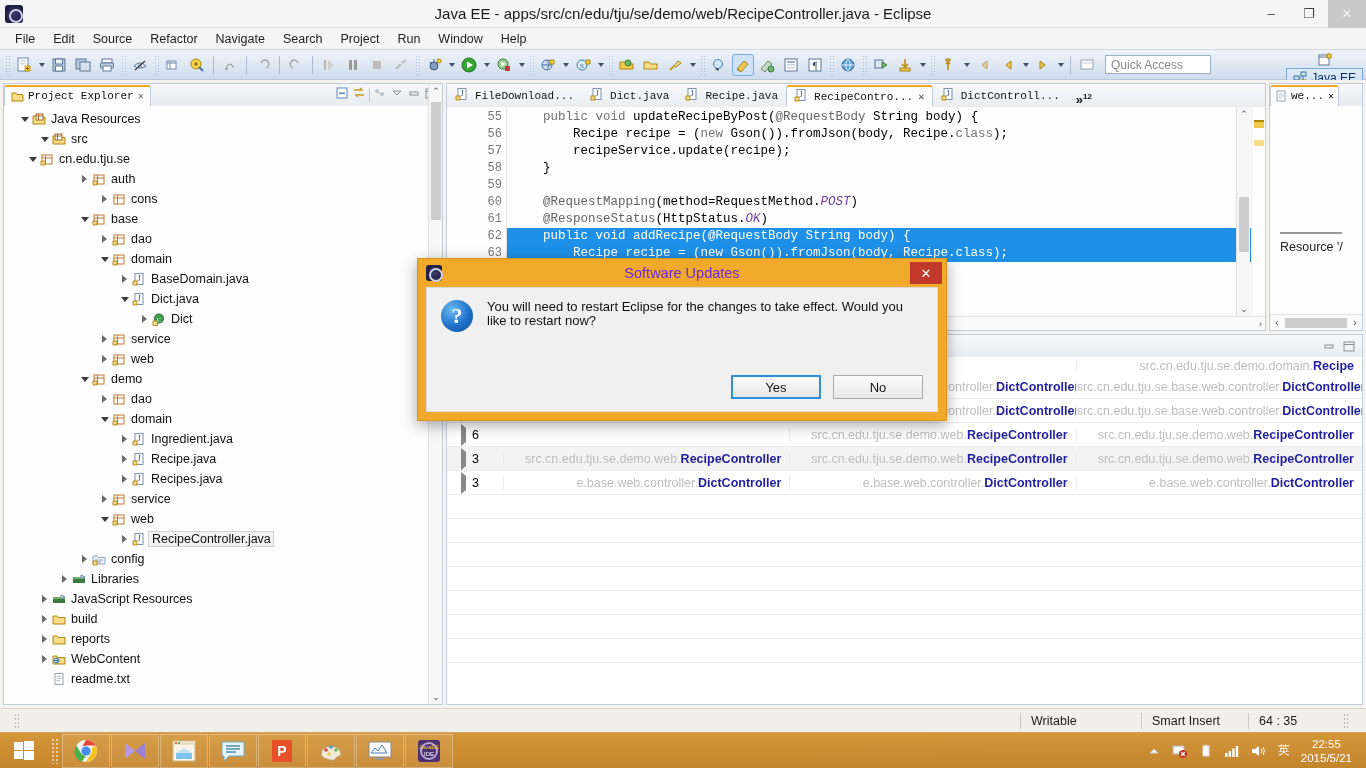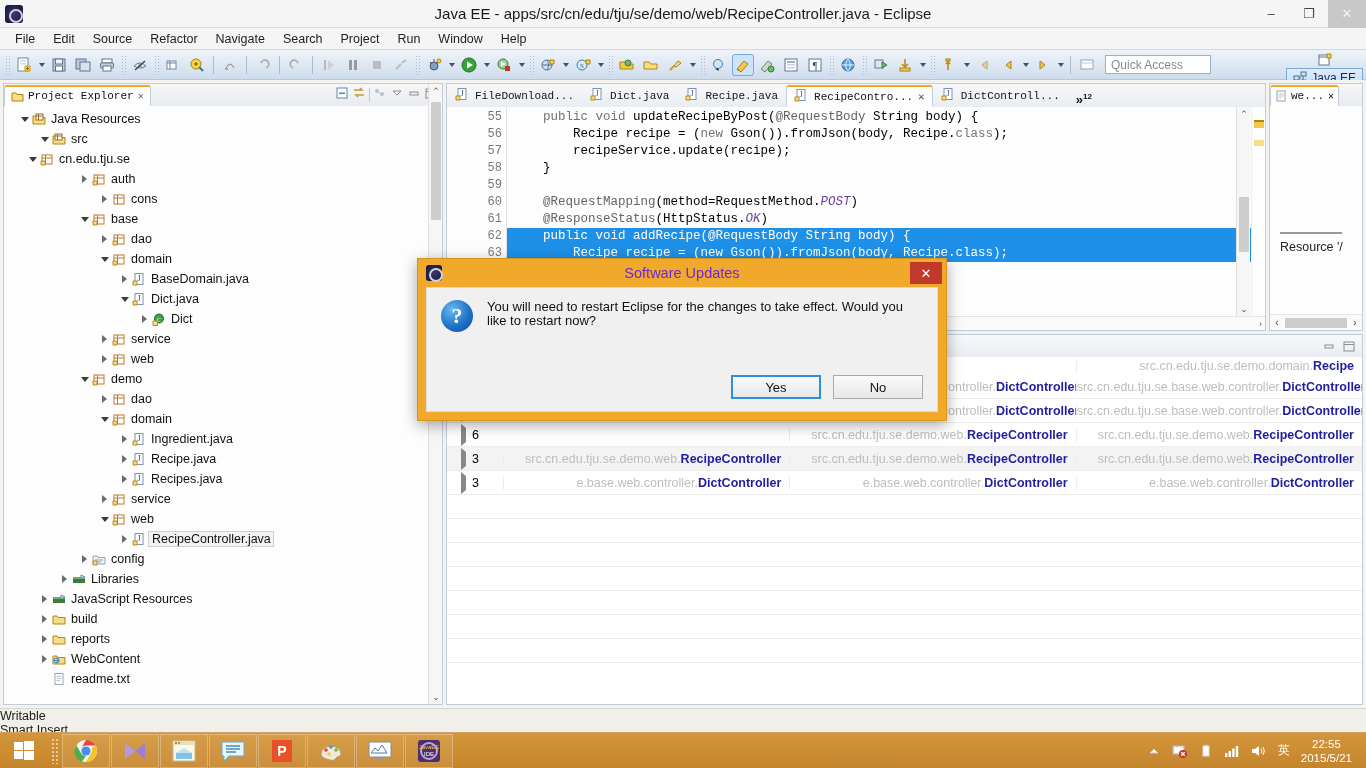--- a/index.html
+++ b/index.html
@@ -195,22 +195,22 @@
   .cpd-row { height: 24px; display:flex; align-items:center; border-bottom: 1px solid #ededed; font-size: 12.5px; }
   .cpd-row.sel { background: #f3f3f3; }
   .cpd-col-a { width: 56px; display:flex; align-items:center; gap:6px; padding-left: 14px; flex:none; }
   .cpd-col-a .twisty.collapsed::after { border-left-color:#888; }
   .cpd-cell { flex:1; text-align:right; padding-right: 8px; overflow:hidden; white-space:nowrap;
               border-left:1px solid #ededed; }
   .pkg { color: #bdbdbd; }
   .cls { color: #1f1f9e; font-weight: 600; }
   
   #statusbar {
-    height: 24px; background:#f0efe9; border-top:1px solid #d7d7cf; display:flex; align-items:flex-start;
-    font-size: 12.5px; color:#1a1a1a;flex-direction:column;
+    height: 24px; background:#f0efe9; border-top:1px solid #d7d7cf; display:flex; align-items:center;
+    font-size: 12.5px; color:#1a1a1a;
   }
   #statusbar .ssep { width:1px; height:16px; background:#c9c9c1; margin:0 10px; }
   #statusbar .sgrip { width:5px;height:16px;margin-left:14px;
     background-image: radial-gradient(#b9b9ae 1px, transparent 1px); background-size:3px 4px; }
   
   #dialog {
     position: absolute; left: 417px; top: 258px; width: 530px; height: 163px;
     background: #f0a92b; border: 1px solid #d8941c;
     box-shadow: 0 4px 14px rgba(0,0,0,.35);
     display: flex; flex-direction: column; z-index: 50;

